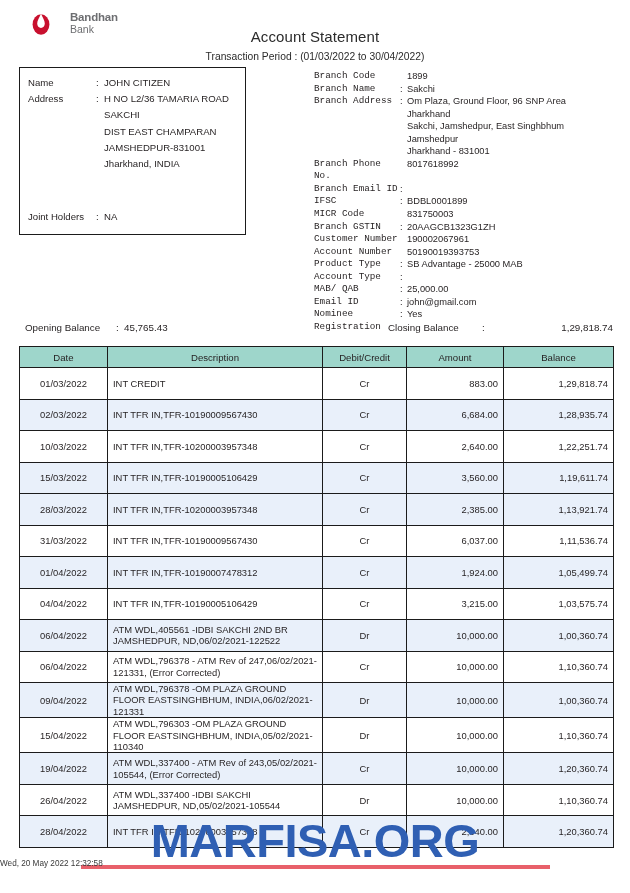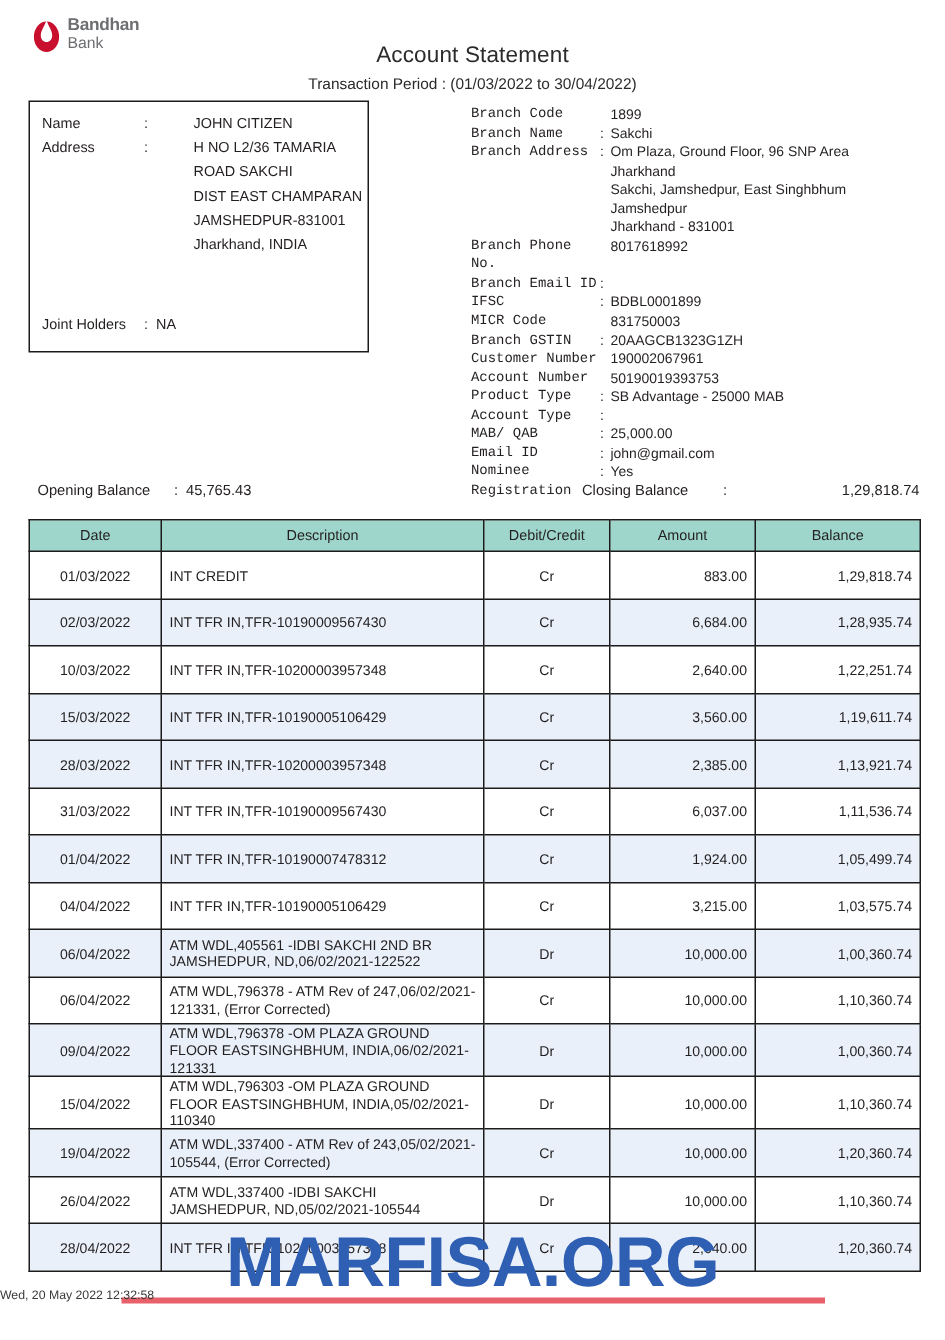--- a/index.html
+++ b/index.html
@@ -8,22 +8,22 @@
     height: 893px;
     background: #ffffff;
     font-family: "Liberation Sans", sans-serif;
     color: #231f20;
     overflow: hidden;
   }
   .page { position: relative; width: 630px; height: 893px; }
 
   
   .logo-wrap {
-    position: absolute; left: 22px; top: 12px;
-    display: flex; align-items: center; gap: 5px; justify-content: flex-end;
+    position: absolute; left: 32px; top: 12px;
+    display: flex; align-items: center; gap: 20px; justify-content: flex-end;
   }
   .logo-mark {
     width: 18px; height: 23px; position: relative; flex: 0 0 auto;
   }
   .logo-mark svg { display: block; }
   .logo-text { line-height: 1.02; }
   .logo-text .l1 {
     font-size: 11.5px; font-weight: bold; color: #6d6e71;
     letter-spacing: -0.2px; display: block;
   }
@@ -44,21 +44,21 @@
   
   .cust-box {
     position: absolute; left: 19px; top: 67px;
     width: 227px; height: 168px;
     border: 1.3px solid #1b1b1b;
     padding: 7px 0 0 8px;
   }
   .cust-row { display: flex; font-size: 9.6px; line-height: 16.2px; }
   .cust-row .k { width: 68px; flex: 0 0 68px; }
   .cust-row .s { width: 8px; flex: 0 0 8px; }
-  .cust-row .v { flex: 1 1 auto; margin-left: 25px; }
+  .cust-row .v { flex: 1 1 auto; }
   .cust-joint { position: absolute; left: 8px; bottom: 10px;
                 display: flex; font-size: 9.6px; line-height: 14px; margin-top: 44px; }
   .cust-joint .k { width: 68px; flex: 0 0 68px; }
   .cust-joint .s { width: 8px; flex: 0 0 8px; }
 
   
   .branch {
     position: absolute; left: 314px; top: 70px; width: 312px;
   }
   .b-row { display: flex; font-size: 9.3px; line-height: 12.55px; }

